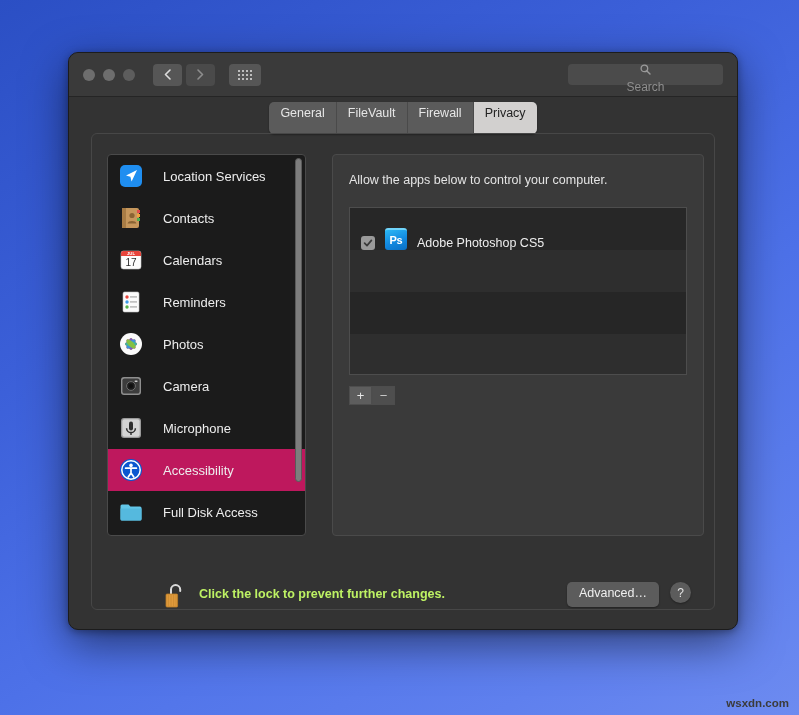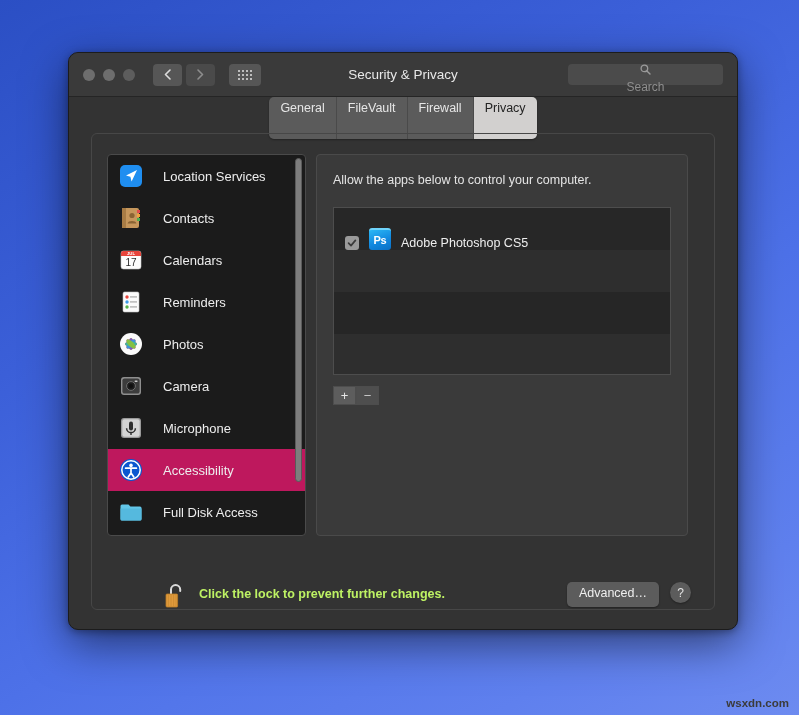--- a/index.html
+++ b/index.html
@@ -114,21 +114,21 @@
     align-items: center;
     justify-content: center;
   }
   .tabs {
     display: flex;
     border-radius: 5px;
     overflow: hidden;
     box-shadow: 0 1px 2px rgba(0,0,0,0.35);
   }
   .tab {
-    padding: 4px 11px 23px;
+    padding: 4px 11px 13px;
     font-size: 12.5px;
     color: #e6e6e6;
     background: #5b5b5b;
     border-right: 1px solid #4a4a4a;
     line-height: 1.25;
   }
   .tab:last-child { border-right: none; }
   .tab.active {
     background: #d2d0cf;
     color: #232323;
@@ -179,21 +179,21 @@
     height: 100%;
     margin: 0 auto;
     background: #7d7d7d;
     border-radius: 4px;
     border: 1px solid #5a5a5a;
   }
 
   
   .rightpane {
     position: absolute;
-    left: 224px; top: 20px;
+    left: 240px; top: 20px;
     width: 372px; height: 382px;
     background: #3a3a3a;
     border: 1px solid #4a4a4a;
     border-radius: 4px;
   }
   .pane-caption {
     font-size: 12.5px;
     color: #e4e4e4;
     padding: 18px 0 0 16px;
   }
@@ -344,21 +344,20 @@
           <i></i>
           <i></i>
           <i></i>
           <i></i>
           <i></i>
           <i></i>
           <i></i>
       </span>
     </div>
 
-    <div class="wintitle">Security &amp; Privacy</div>
 
     <div class="searchbox">
       <svg width="11" height="11" viewBox="0 0 11 11">
         <circle cx="4.4" cy="4.4" r="3.3" stroke="#9a9a9a" stroke-width="1.3" fill="none"></circle>
         <line x1="6.9" y1="6.9" x2="10" y2="10" stroke="#9a9a9a" stroke-width="1.4" stroke-linecap="round"></line>
       </svg>
       <span class="ph">Search</span>
     </div>
   </div>
 

